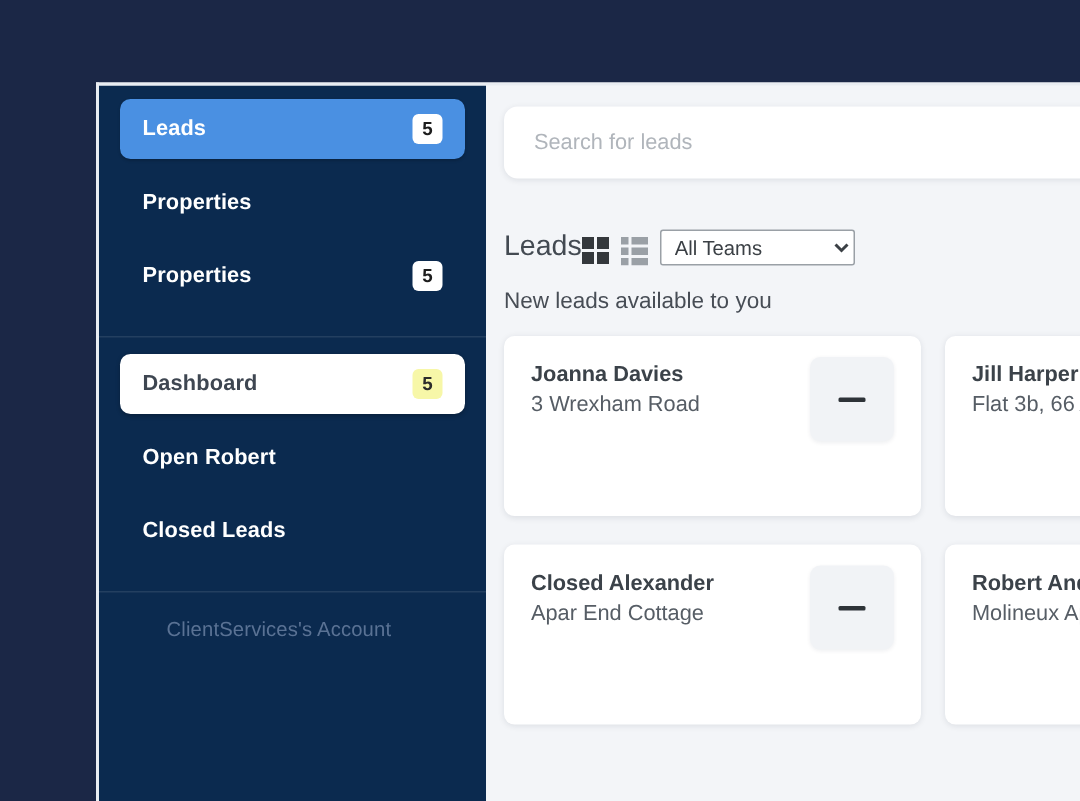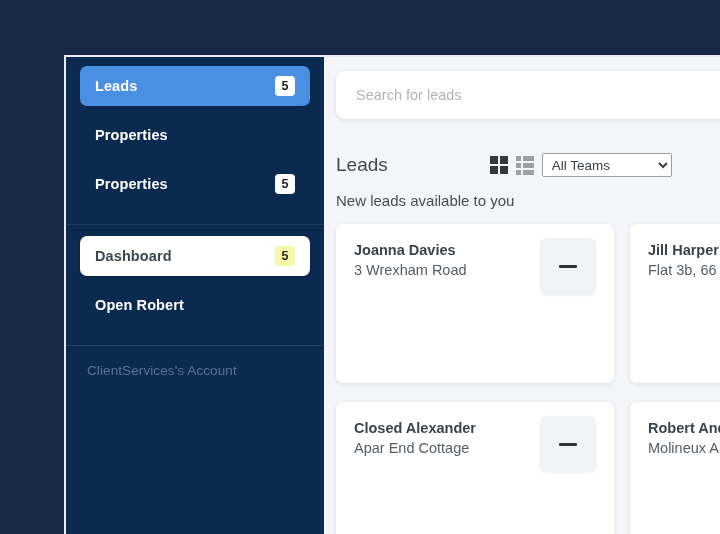--- a/index.html
+++ b/index.html
@@ -91,21 +91,21 @@
     font-weight: bold;
     display: flex;
     align-items: center;
     justify-content: center;
     line-height: 1;
   }
   .badge.yellow { background: #f7f7a8; color: #2b2b2b; }
 
   
   #account-group {
-    padding: 0 6px;
+    padding: 0 30px;
     margin-top: 10px;
   }
   .account-link {
     font-size: 13.5px;
     color: #5a7294;
     padding: 7px 15px 7px 15px;
     cursor: pointer;
     letter-spacing: 0.1px;
   }
 
@@ -144,22 +144,21 @@
 
   #list-title {
     font-size: 19px;
     color: #434a52;
     font-weight: normal;
     flex: 0 0 auto;
   }
 
   #toolbar-right {
     display: flex;
-    align-items: center;
-    margin-left: 102px;
+    align-items: flex-end;
     gap: 7px;
   }
 
   .view-icon { width: 19px; height: 19px; cursor: pointer; display: block; }
 
   #team-select {
     height: 24px;
     width: 130px;
     border: 1px solid #9aa0a6;
     border-radius: 2px;
@@ -182,21 +181,21 @@
     margin: 15px 0 0 12px;
     display: grid;
     grid-template-columns: 278px 278px;
     gap: 19px 16px;
   }
 
   .lead-card {
     background: #ffffff;
     border-radius: 7px;
     box-shadow: 0 1px 4px rgba(20,30,50,0.10);
-    height: 159px;
+    height: 120px;
     padding: 18px 0 0 18px;
     position: relative;
     overflow: hidden;
     cursor: pointer;
   }
 
   .card-name {
     font-size: 14.5px;
     font-weight: bold;
     color: #3b4249;
@@ -256,20 +255,23 @@
 
     <div class="nav-divider"></div>
 
     <div class="nav-group" style="padding-top:11px;">
       <div class="nav-item active-white">
         <span class="nav-label">Dashboard</span>
         <span class="badge yellow">5</span>
       </div>
       <div class="nav-item plain">
         <span class="nav-label">Open Robert</span>
+      </div>
+      <div class="nav-item plain">
+        <span class="nav-label">Closed Leads</span>
       </div>
     </div>
 
     <div class="nav-divider"></div>
 
     <div id="account-group">
       <div class="account-link">ClientServices's Account</div>
     </div>
 
   </nav>

